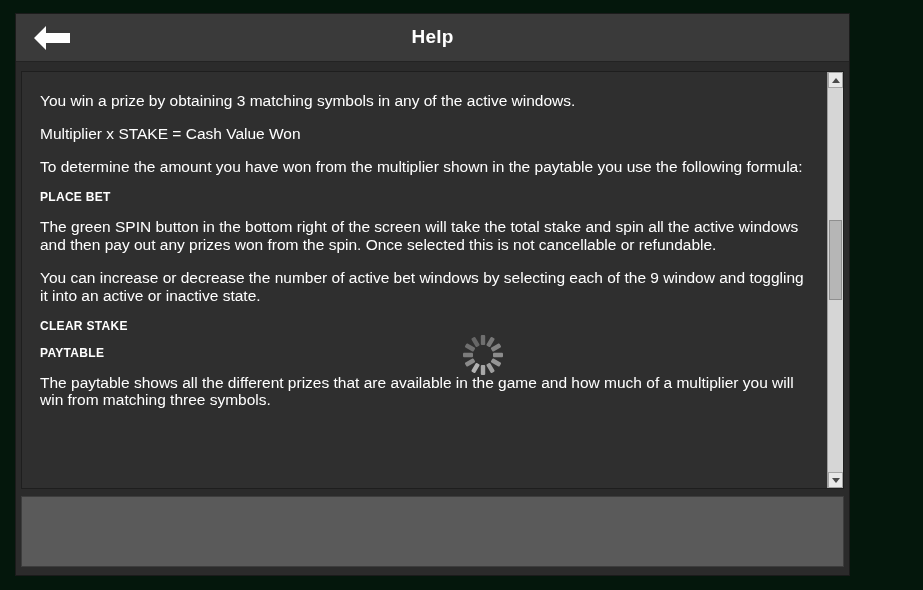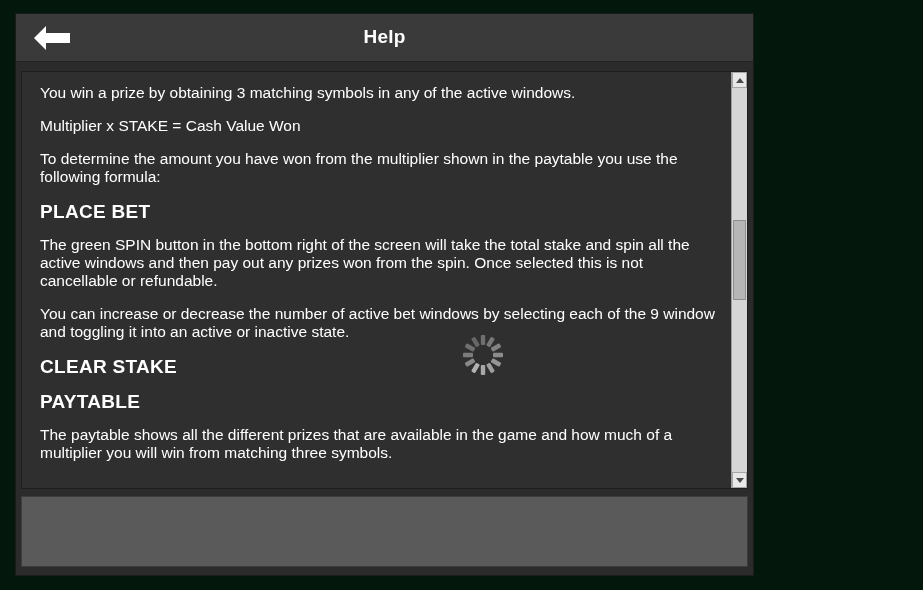--- a/index.html
+++ b/index.html
@@ -18,21 +18,21 @@
     left: 0;
     top: 0;
     width: 923px;
     height: 590px;
     background: #04170c;
   }
   .panel {
     position: absolute;
     left: 15px;
     top: 13px;
-    width: 739px;
+    width: 835px;
     height: 563px;
     background: #2b2b2b;
     border: 1px solid #1b1b1b;
     box-sizing: border-box;
     display: flex;
     flex-direction: column;
   }
   .titlebar {
     position: relative;
     height: 47px;
@@ -79,26 +79,26 @@
     right: 16px;
     bottom: 0;
     padding: 8px 14px 8px 18px;
     box-sizing: border-box;
     color: #ffffff;
     font-size: 15.5px;
     line-height: 1.16;
     overflow: hidden;
   }
   .content p {
-    margin: 4px 0 15px 0;
+    margin: 12px 0 15px 0;
   }
   .content p.last { margin-bottom: 0; }
   .content h3 {
     margin: 0 0 13px 0;
-    font-size: 19px;
+    font-size: 12px;
     font-weight: bold;
     letter-spacing: 0.3px;
   }
   .scrollbar {
     position: absolute;
     right: 0;
     top: 0;
     bottom: 0;
     width: 16px;
     background: #d6d6d6;

